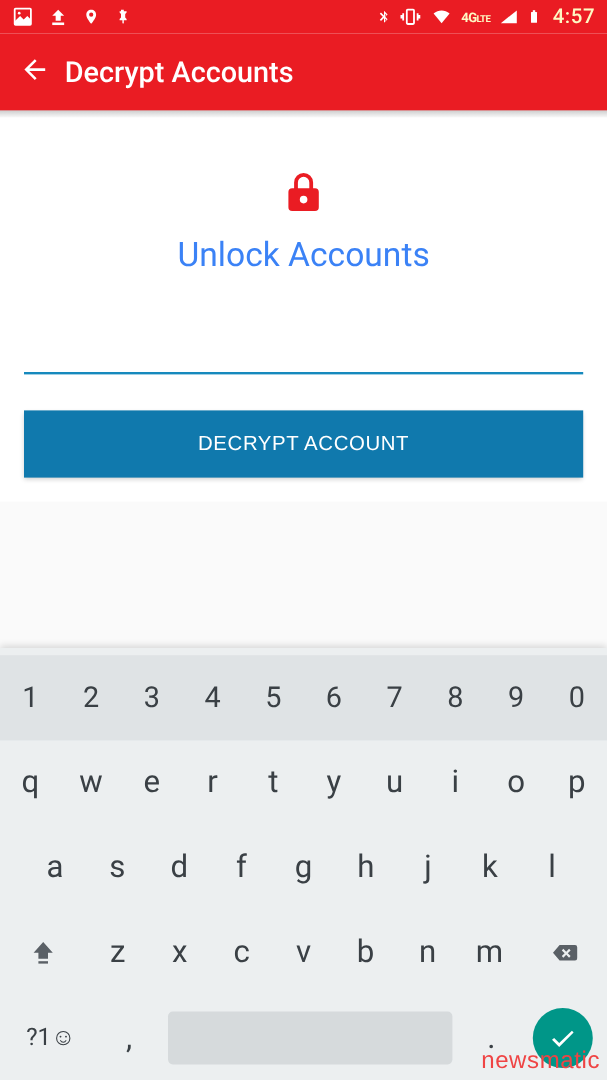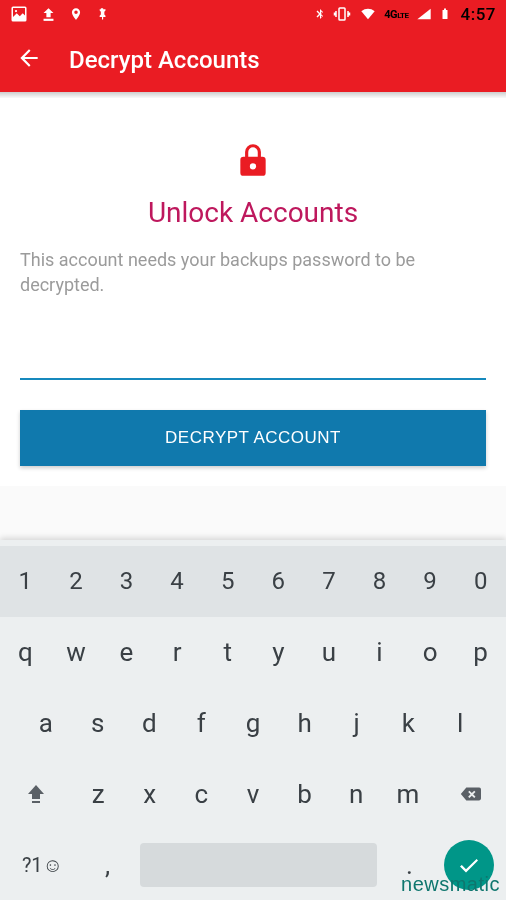--- a/index.html
+++ b/index.html
@@ -10,49 +10,49 @@
       background: #fafafa;
       overflow: hidden;
       position: relative;
     }
     .status-bar {
       height: 28px;
       background: #ea1c23;
       display: flex;
       align-items: center;
       padding: 0 10px;
-      color: #000000;
+      color: #fef9c3;
       font-size: 17px;
     }
     .status-left { display: flex; align-items: center; gap: 12px; }
     .status-right { margin-left: auto; display: flex; align-items: center; gap: 6px; }
     .status-right svg, .status-left svg { display: block; }
     .app-bar {
       height: 64px;
       background: #ea1c23;
       display: flex;
       align-items: center;
       padding: 0 16px;
-      gap: 27px;
+      gap: 12px;
     }
     .app-bar-title {
       color: #fff;
       font-size: 24px;
       font-weight: 500;
     }
     .back-btn { color: #fff; cursor: pointer; }
     .shadow { height: 6px; background: linear-gradient(rgba(0,0,0,0.18), rgba(0,0,0,0)); }
     .content {
       background: #fff;
       padding: 24px 20px 20px 20px;
     }
     .lock-wrap { text-align: center; margin-top: 16px; }
     .heading {
       text-align: center;
-      color: #be185d;
+      color: #3b82f6;
       font-size: 28px;
       font-weight: 400;
       margin-top: 10px;
     }
     .subtext {
       color: #9b9b9b;
       font-size: 18px;
       line-height: 1.4;
       margin-top: 18px;
     }
@@ -125,21 +125,21 @@
       border-radius: 50%;
       display: flex; align-items: center; justify-content: center;
       margin: 0 8px;
       cursor: pointer;
     }
     .watermark {
       position: absolute;
       right: 6px;
       bottom: 4px;
       font-size: 20px;
-      color: #0f766e;
+      color: #ef4444;
       letter-spacing: 0.5px;
       font-weight: 400;
       font-family: Arial, sans-serif;
     }
     .clock { font-weight: 500; letter-spacing: 0.5px; margin-left: 4px;}
   </style>
 </head>
 <body>
 
 <div class="status-bar">
@@ -211,21 +211,20 @@
 </div>
 <div class="shadow"></div>
 
 <div class="content">
   <div class="lock-wrap">
     <svg width="38" height="44" viewBox="0 0 24 24">
         <path fill="#ea1c23" d="M18 10h-1V7a5 5 0 00-10 0v3H6a2 2 0 00-2 2v8a2 2 0 002 2h12a2 2 0 002-2v-8a2 2 0 00-2-2zM9 7a3 3 0 016 0v3H9V7zm3 11a2 2 0 110-4 2 2 0 010 4z"></path>
       </svg>
   </div>
   <h2 class="heading">Unlock Accounts</h2>
-  <p class="subtext">This account needs your backups password to be decrypted.</p>
   <input class="input-field" type="password" value="" style="">
   <button class="decrypt-btn">DECRYPT ACCOUNT</button>
 </div>
 
 <div class="keyboard">
   <div class="kb-row numbers">
     <div class="key">1</div>
     <div class="key">2</div>
     <div class="key">3</div>
     <div class="key">4</div>

